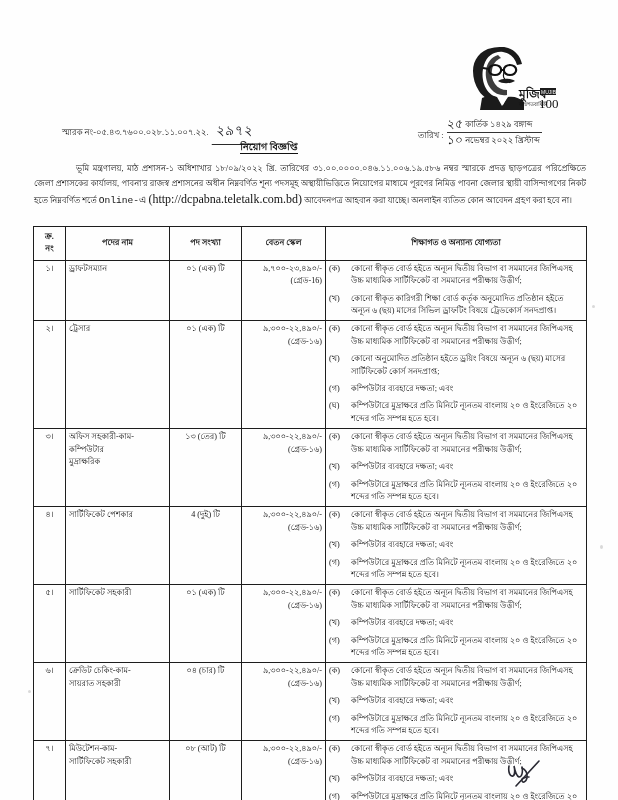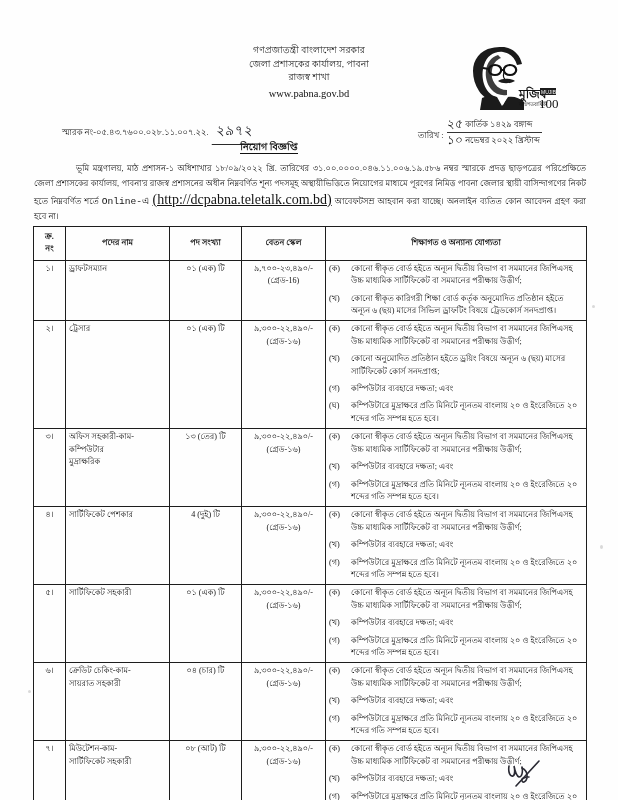--- a/index.html
+++ b/index.html
@@ -133,23 +133,22 @@
     line-height: 15.4px;
     text-align: justify;
     text-indent: 42px;
     color: #131313;
   }
   .intro .en {
     font-family: Liberation Mono, monospace;
     font-size: 9.6px;
   }
   .intro .link {
-    text-decoration: underline;
     font-family: "Liberation Serif", serif;
-    font-size: 14px;
+    font-size: 12px;
   }
 
   
   .tbl-wrap {
     position: absolute;
     top: 226px;
     left: 33px;
     width: 553px;
   }
   table.jobs {
@@ -173,21 +172,21 @@
   }
   col.c-sl    { width: 32px; }
   col.c-name  { width: 104px; }
   col.c-count { width: 72px; }
   col.c-scale { width: 84px; }
   col.c-qual  { width: 261px; }
 
   td.sl    { text-align: center; padding-top: 4px; }
   td.name  { text-align: left; padding-top: 4px; }
   td.count { text-align: center; padding-top: 4px; }
-  td.scale { text-align: center; padding-top: 4px; }
+  td.scale { text-align: right; padding-top: 4px; }
   td.qual  { padding: 4px 4px 4px 4px; }
 
   ul.qlist { list-style: none; margin: 0; padding: 0; }
   ul.qlist li {
     display: flex;
     gap: 5px;
     margin-bottom: 5px;
     align-items: flex-start;
   }
   ul.qlist li:last-child { margin-bottom: 1px; }
@@ -204,26 +203,20 @@
   }
   .signature svg { display: block; }
 
   .speck { position: absolute; background: #d9d9d9; border-radius: 50%; }
 </style>
 </head>
 <body>
 
 <div class="page">
 
-  <div class="header-block">
-    <div class="org-line">গণপ্রজাতন্ত্রী বাংলাদেশ সরকার</div>
-    <div class="org-line">জেলা প্রশাসকের কার্যালয়, পাবনা</div>
-    <div class="org-line">রাজস্ব শাখা</div>
-    <div class="org-url">www.pabna.gov.bd</div>
-  </div>
 
   <div class="logo-wrap">
     <svg width="96" height="74" viewBox="0 0 96 74" xmlns="http://www.w3.org/2000/svg">
       <g fill="#1b1b1b">
 
         <path d="M30 8 C18 10 11 20 11 31 C11 38 13 45 17 51 C21 57 27 61 34 62 L34 57 C28 55 24 50 22 44 C20 38 20 31 22 25 C25 16 32 11 41 12 C48 13 53 18 55 25 L60 24 C58 14 50 7 40 7 C37 7 33 7 30 8 Z"></path>
 
         <path d="M36 15 C29 17 25 23 24 30 C23 37 25 44 29 49 C33 54 39 56 45 55 L45 50 C40 50 36 48 33 44 C30 40 29 35 30 30 C31 24 34 20 39 18 Z" opacity="0.85"></path>
 
         <ellipse cx="33" cy="30" rx="6.2" ry="5" fill="none" stroke="#111" stroke-width="2.2"></ellipse>
@@ -266,21 +259,21 @@
       </span>
     </span>
   </div>
 
   <div class="doc-title">
     <span>নিয়োগ বিজ্ঞপ্তি</span>
   </div>
 
   <div class="intro">
     <span>ভূমি মন্ত্রণালয়, মাঠ প্রশাসন-১ অধিশাখার ১৮/০৯/২০২২ খ্রি. তারিখের ৩১.০০.০০০০.০৪৬.১১.০০৬.১৯.৫৮৬ নম্বর স্মারকে প্রদত্ত ছাড়পত্রের পরিপ্রেক্ষিতে জেলা প্রশাসকের কার্যালয়, পাবনা'র রাজস্ব প্রশাসনের অধীন নিম্নবর্ণিত শূন্য পদসমূহ অস্থায়ীভিত্তিতে নিয়োগের মাধ্যমে পূরণের নিমিত্ত পাবনা জেলার স্থায়ী বাসিন্দাগণের নিকট হতে নিম্নবর্ণিত শর্তে </span><span class="en">Online-এ</span>
-    <span class="link">(http://dcpabna.teletalk.com.bd)</span><span> আবেফটসম্র আহবান করা যাচ্ছে। অনলাইন ব্যতিত কোন আবেদন গ্রহণ করা হবে না।</span>
+    <span class="link">(http://dcpabna.teletalk.com.bd)</span><span> আবেদনপত্র আহবান করা যাচ্ছে। অনলাইন ব্যতিত কোন আবেদন গ্রহণ করা হবে না।</span>
   </div>
 
   <div class="tbl-wrap">
     <table class="jobs">
       <colgroup>
         <col class="c-sl">
           <col class="c-name">
           <col class="c-count">
           <col class="c-scale">
           <col class="c-qual">

